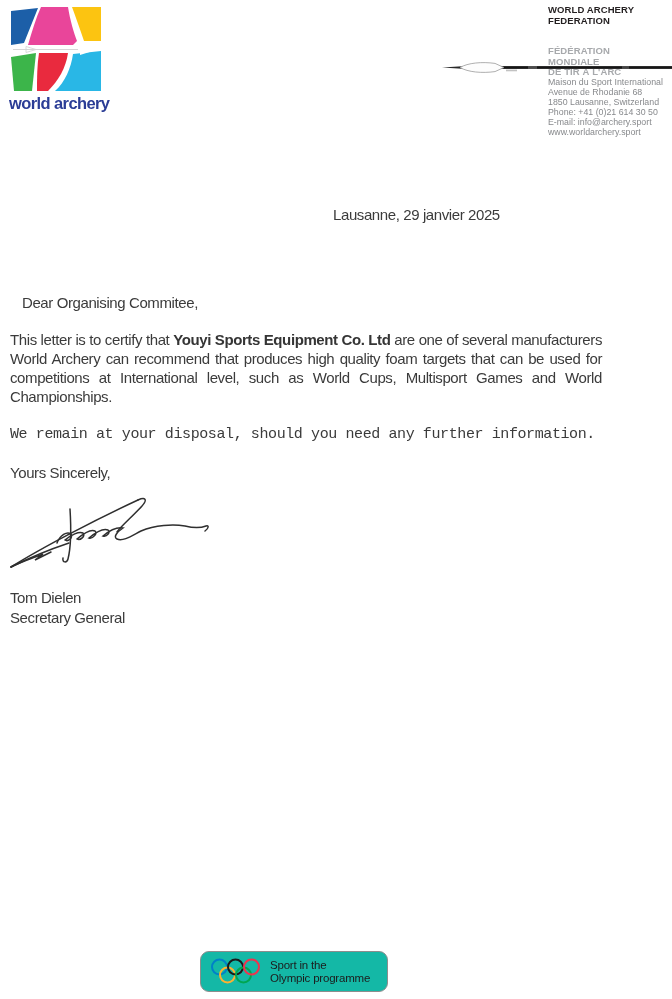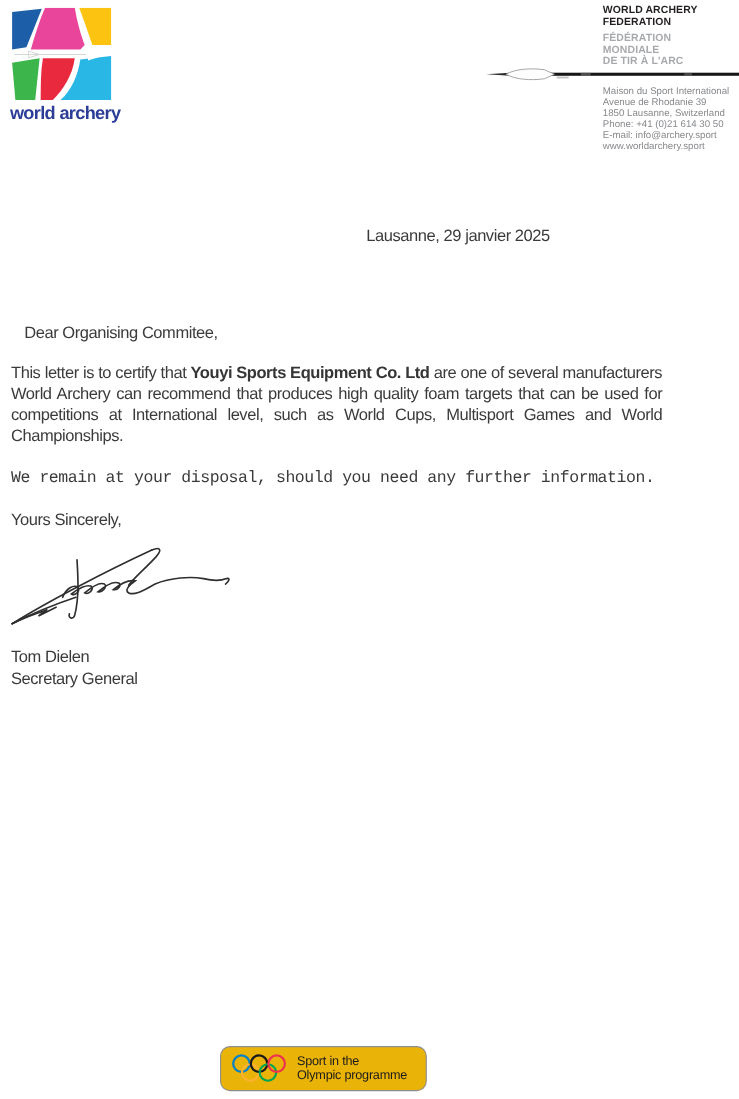--- a/index.html
+++ b/index.html
@@ -8,40 +8,40 @@
     font-family:"Liberation Sans",sans-serif;color:#3d3d3d;
   }
   
   .logo-svg{position:absolute;left:10px;top:7px;}
   .wordmark{
     position:absolute;left:9px;top:94px;font-size:16.5px;font-weight:700;
     letter-spacing:-0.6px;color:#2b3d96;
   }
   .org-block{position:absolute;left:548px;top:5px;width:120px;}
   .org-en div{font-size:9.5px;line-height:10.5px;font-weight:700;color:#231f20;letter-spacing:0.1px;}
-  .org-fr{margin-top:4px;}
+  .org-fr{margin-top:20px;}
   .org-fr div{font-size:9.5px;line-height:10.5px;font-weight:700;color:#a7a9ac;letter-spacing:0.1px;}
   .arrow-svg{position:absolute;left:440px;top:60px;}
   .address-block{position:absolute;left:548px;top:77px;width:124px;}
   .address-block div{font-size:8.8px;line-height:10px;color:#87898c;}
   
   .dateline{position:absolute;left:333px;top:206px;font-size:15px;letter-spacing:-0.4px;color:#3b3b3b;text-align:center;}
   .letter-body{position:absolute;left:10px;top:281px;width:592px;font-size:15px;letter-spacing:-0.4px;line-height:19px;color:#3b3b3b;}
   .salutation{margin:12px;}
   .para-certify{margin:18px 0 0 0;text-align:justify;}
   .para-certify strong{font-weight:700;color:#353535;}
   .para-plain{margin:19px 0 0 0;font-family:Liberation Mono, monospace;}
   .closing{margin:19px 0 0 0;}
   .signature-svg{position:absolute;left:5px;top:487px;}
   .signer{position:absolute;left:10px;top:588px;font-size:15px;letter-spacing:-0.4px;line-height:19.5px;color:#3b3b3b;}
   
   .olympic-badge{
     position:absolute;left:200px;top:951px;width:188px;height:41px;box-sizing:border-box;
     border:1.2px solid #8d8d8d;border-radius:9px;display:flex;align-items:center;
-    padding-left:9px;gap:9px;background:#eab308;
+    padding-left:9px;gap:9px;background:#14b8a6;
   }
   .badge-text{font-size:11.5px;line-height:13px;color:#1c1c1c;letter-spacing:-0.2px;}
 </style>
 </head>
 <body>
 
 <div class="page">
 
   <svg class="logo-svg" width="92" height="85" viewBox="0 0 92 85" xmlns="http://www.w3.org/2000/svg">
     <path d="M1,4 L28,1 L14,36 L1,38 Z" fill="#1c5fa8"></path>
@@ -72,21 +72,21 @@
     <polygon points="2,7.5 26,6.1 26,8.9" fill="#2b2b2b"></polygon>
     <rect x="26" y="6.1" width="206" height="2.8" fill="#161616"></rect>
     <rect x="88" y="6.1" width="9" height="2.8" fill="#7a7a7a" opacity="0.55"></rect>
     <rect x="182" y="6.1" width="7" height="2.8" fill="#8a8a8a" opacity="0.4"></rect>
     <rect x="66" y="9.6" width="11" height="1.7" fill="#c2c2c2"></rect>
     <path d="M20,7.5 C28,2.8 42,1.6 55,3.4 L64,7.5 L55,11.6 C42,13.4 28,12.2 20,7.5 Z" fill="#fdfdfd" stroke="#9b9b9b" stroke-width="0.8"></path>
   </svg>
 
   <div class="address-block">
     <div>Maison du Sport International</div>
-    <div>Avenue de Rhodanie 39</div>
+    <div>Avenue de Rhodanie 68</div>
     <div>1850 Lausanne, Switzerland</div>
     <div>Phone: +41 (0)21 614 30 50</div>
     <div>E-mail: info@archery.sport</div>
     <div>www.worldarchery.sport</div>
   </div>
 
   <div class="dateline">Lausanne, 29 janvier 2025</div>
 
   <div class="letter-body">
     <p class="salutation">Dear Organising Commitee,</p>

